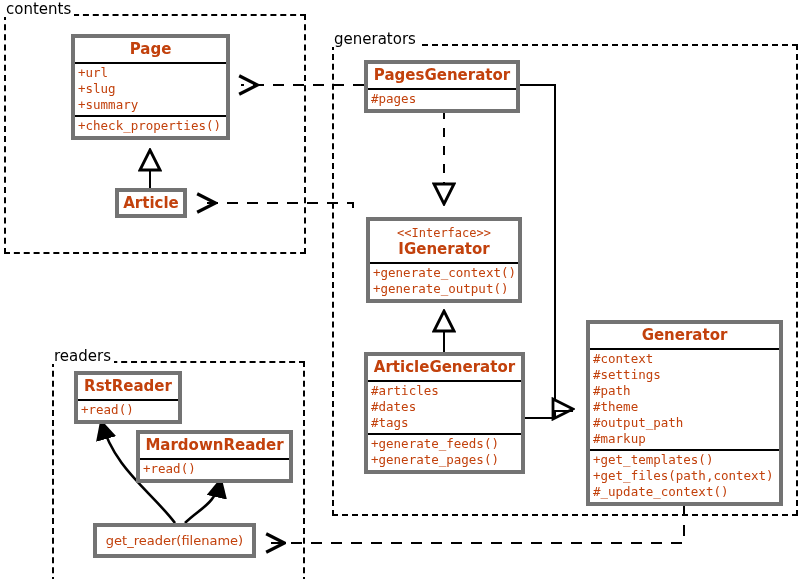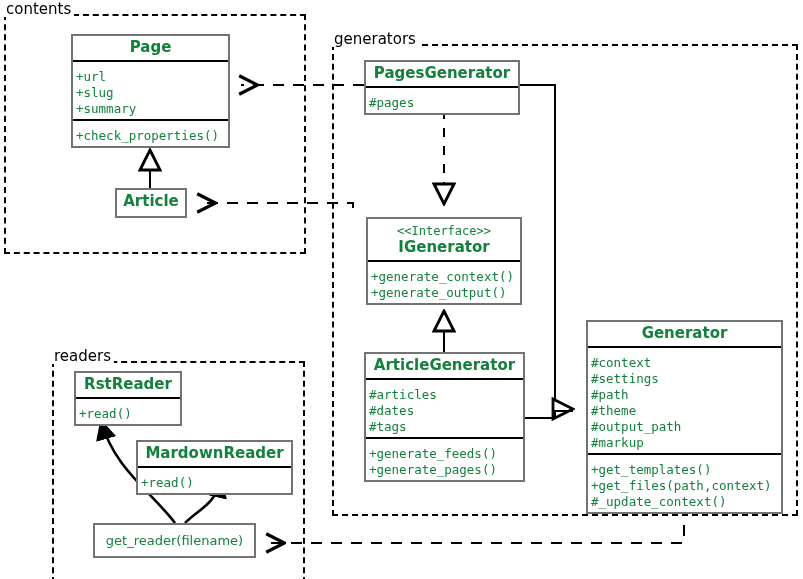--- a/index.html
+++ b/index.html
@@ -38,25 +38,25 @@
     color: #000;
     background: #ffffff;
     padding: 0 3px 0 2px;
     line-height: 16px;
     white-space: nowrap;
   }
   
   .uml {
     position: absolute;
     box-sizing: border-box;
-    border: 2px solid #737373;
+    border: 4px solid #737373;
     background: #ffffff;
     font-family: "DejaVu Sans Mono", monospace;
     font-size: 12.5px;
-    color: #15803d;
+    color: #c2410c;
   }
   .uml .name {
     font-family: "DejaVu Sans", sans-serif;
     font-weight: bold;
     font-size: 15px;
     text-align: center;
     padding: 3px 4px 4px 4px;
     line-height: 17px;
     white-space: nowrap;
   }
@@ -65,21 +65,21 @@
     font-weight: normal;
     font-size: 12px;
     text-align: center;
     line-height: 15px;
     padding-top: 2px;
   }
   .uml .sep {
     border-top: 2px solid #000;
   }
   .uml .compartment {
-    padding: 7px 3px 2px 3px;
+    padding: 1px 3px 2px 3px;
   }
   .uml .member {
     line-height: 16px;
     white-space: nowrap;
   }
   .uml.plain {
     font-family: "DejaVu Sans", sans-serif;
     font-size: 13px;
     display: flex;
     align-items: center;
@@ -90,21 +90,21 @@
     white-space: nowrap;
   }
   
   #cls-page      { left:71px;  top:34px;  width:159px; }
   #cls-article   { left:115px; top:188px; width:72px;  height:30px; }
   #cls-pagesgen  { left:364px; top:60px;  width:156px; }
   #cls-igen      { left:366px; top:217px; width:156px; }
   #cls-artgen    { left:364px; top:352px; width:161px; }
   #cls-generator { left:586px; top:320px; width:197px; }
   #cls-rstreader { left:74px;  top:371px; width:108px; }
-  #cls-mdreader  { left:136px; top:440px; width:157px; }
+  #cls-mdreader  { left:136px; top:430px; width:157px; }
   #cls-getreader { left:93px;  top:523px; width:163px; height:35px; }
 
   #pkg-contents   { left:4px;  top:14px;  width:302px; height:240px; }
   #pkg-generators { left:332px;top:44px;  width:466px; height:472px; }
   #pkg-readers    { left:52px; top:361px; width:253px; height:222px; }
 
   #lbl-contents   { left:4px;  top:1px;  }
   #lbl-generators { left:332px;top:31px;text-align:right; }
   #lbl-readers    { left:52px; top:348px;}
 </style>

